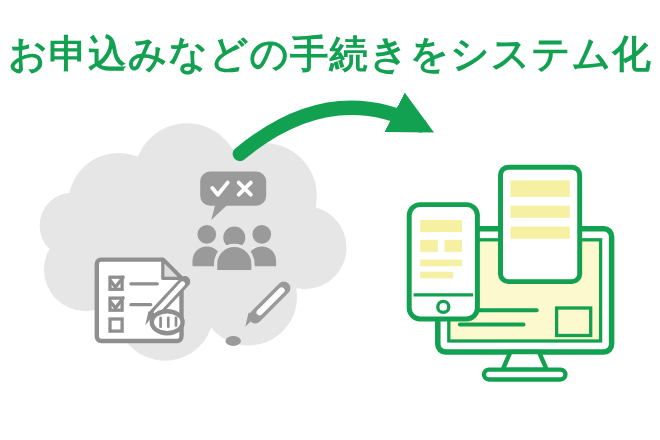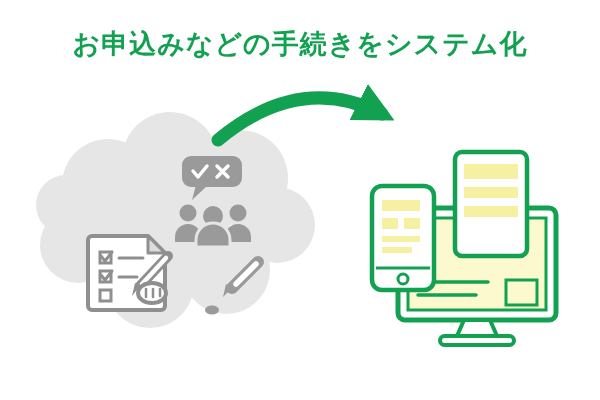--- a/index.html
+++ b/index.html
@@ -7,21 +7,21 @@
     position:relative;
     width:600px;height:400px;
     background:#ffffff;
     overflow:hidden;
     font-family:"Liberation Sans","DejaVu Sans",sans-serif;
   }
   #headline{
     position:absolute;
     top:26px;left:0;right:0;
     text-align:center;
-    font-size:27px;
+    font-size:35px;
     font-weight:bold;
     letter-spacing:1px;
     color:#12a150;
   }
   #illustration{position:absolute;top:0;left:0;}
 </style>
 </head>
 <body>
 
 <div id="stage">

